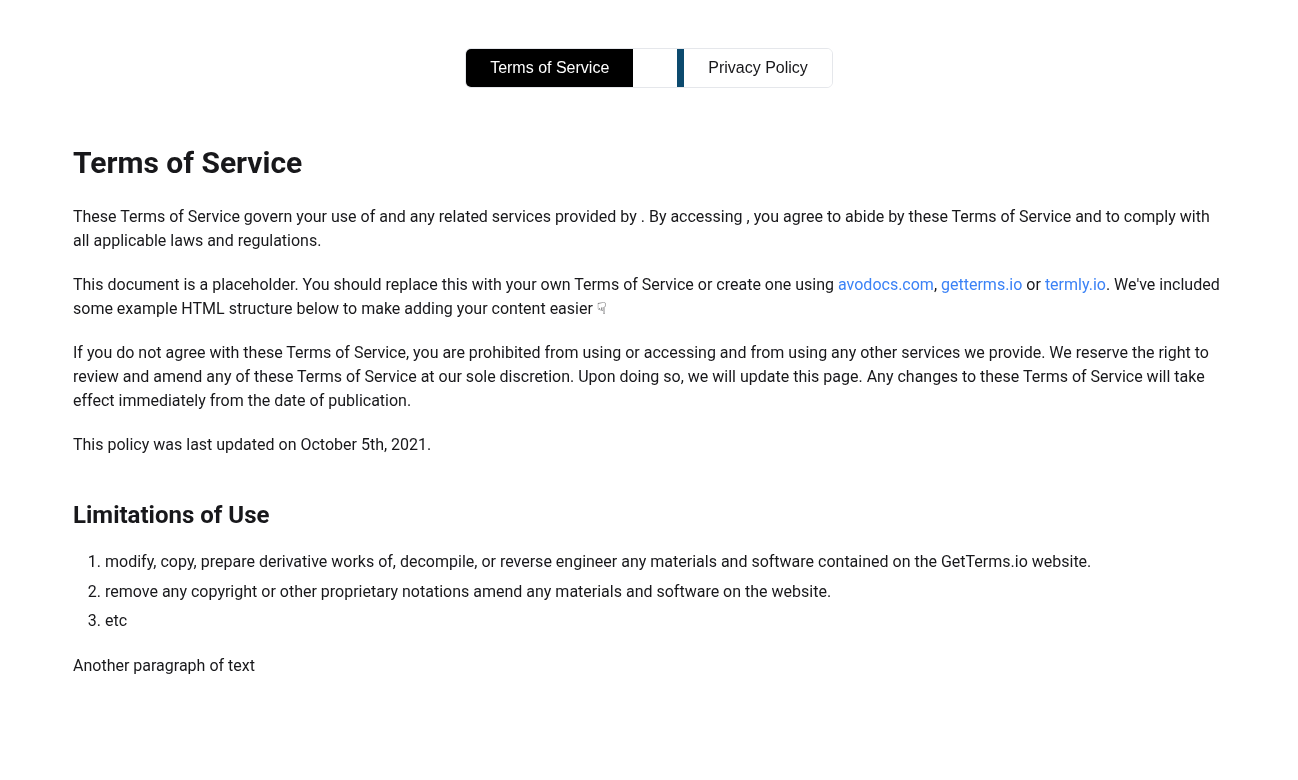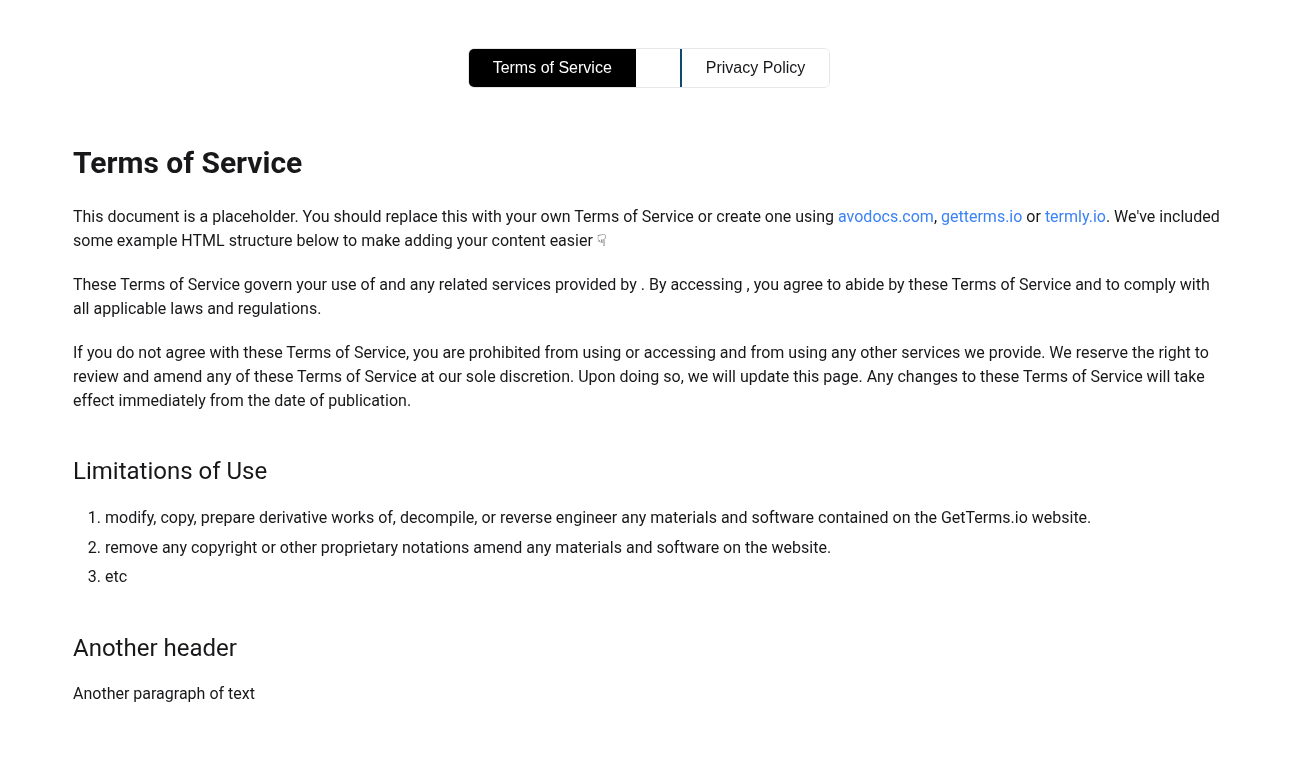--- a/index.html
+++ b/index.html
@@ -35,32 +35,32 @@
       cursor: pointer;
       background: #fff;
       color: #18181b;
       border: none;
     }
     .tab.active {
       background: #000;
       color: #fff;
     }
     .tab + .tab {
-      border-left: 2px solid #0c4a6e;
+      border-left: 7px solid #0c4a6e;
       margin-left: 44px;
     }
     h1 {
       font-size: 30px;
       font-weight: 700;
       margin-bottom: 20px;
       color: #18181b;
     }
     h2 {
       font-size: 24px;
-      font-weight: 400;
+      font-weight: 700;
       margin-top: 40px;
       margin-bottom: 16px;
       color: #18181b;
     }
     p {
       font-size: 16px;
       color: #18181b;
       margin-bottom: 20px;
       line-height: 1.5;
     }
@@ -89,35 +89,35 @@
 
   <div class="tabs">
     <div class="tab-group">
       <button class="tab active">Terms of Service</button>
       <button class="tab">Privacy Policy</button>
     </div>
   </div>
 
   <h1>Terms of Service</h1>
 
+  <p>These Terms of Service govern your use of and any related services provided by . By accessing , you agree to abide by these Terms of Service and to comply with all applicable laws and regulations.</p>
+
   <p>
     <span class="intro-text">This document is a placeholder. You should replace this with your own Terms of Service or create one using </span><a href="#">avodocs.com</a><span>, </span><a href="#">getterms.io</a><span> or </span><a href="#">termly.io</a><span>. We've included some example HTML structure below to make adding your content easier ☟</span>
   </p>
 
-  <p>These Terms of Service govern your use of and any related services provided by . By accessing , you agree to abide by these Terms of Service and to comply with all applicable laws and regulations.</p>
-
   <p>If you do not agree with these Terms of Service, you are prohibited from using or accessing and from using any other services we provide. We reserve the right to review and amend any of these Terms of Service at our sole discretion. Upon doing so, we will update this page. Any changes to these Terms of Service will take effect immediately from the date of publication.</p>
 
+  <p>This policy was last updated on October 5th, 2021.</p>
 
   <h2>Limitations of Use</h2>
 
 
   <ol>
     <li>modify, copy, prepare derivative works of, decompile, or reverse engineer any materials and software contained on the GetTerms.io website.</li>
     <li>remove any copyright or other proprietary notations amend any materials and software on the website.</li>
     <li>etc</li>
   </ol>
 
-  <h2>Another header</h2>
 
   <p>Another paragraph of text</p>
 
 </div>
 
 </body></html>

